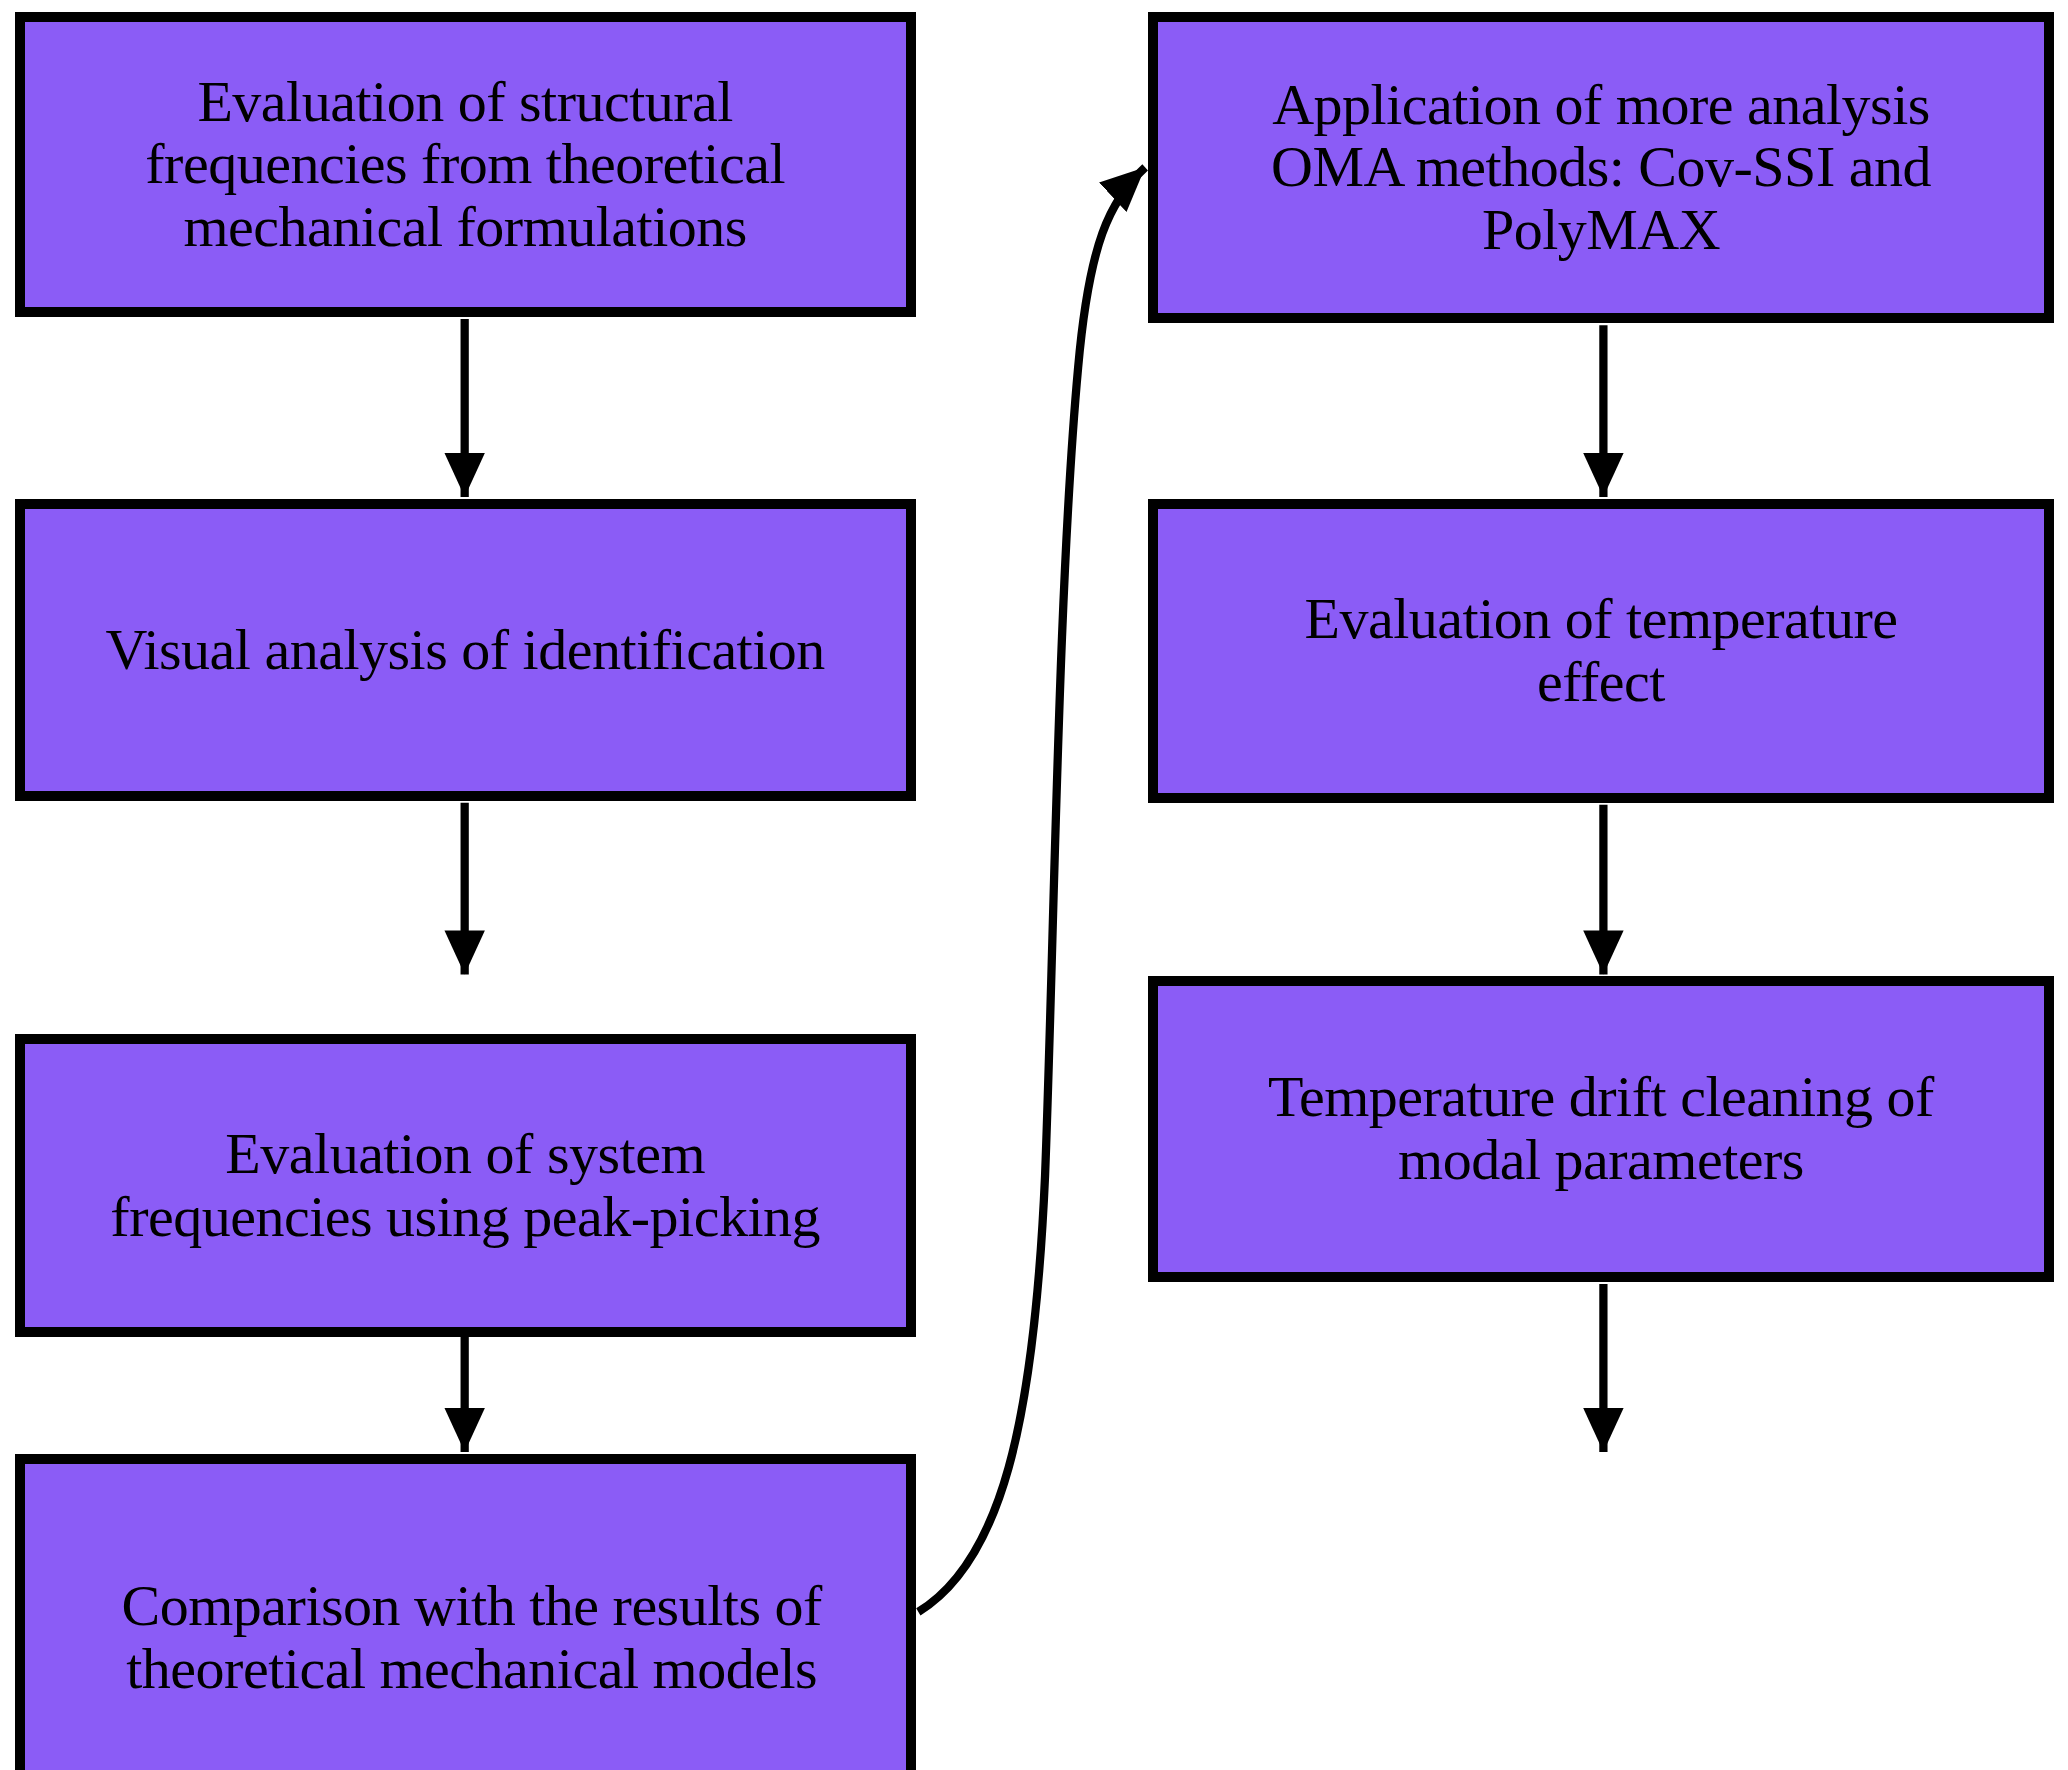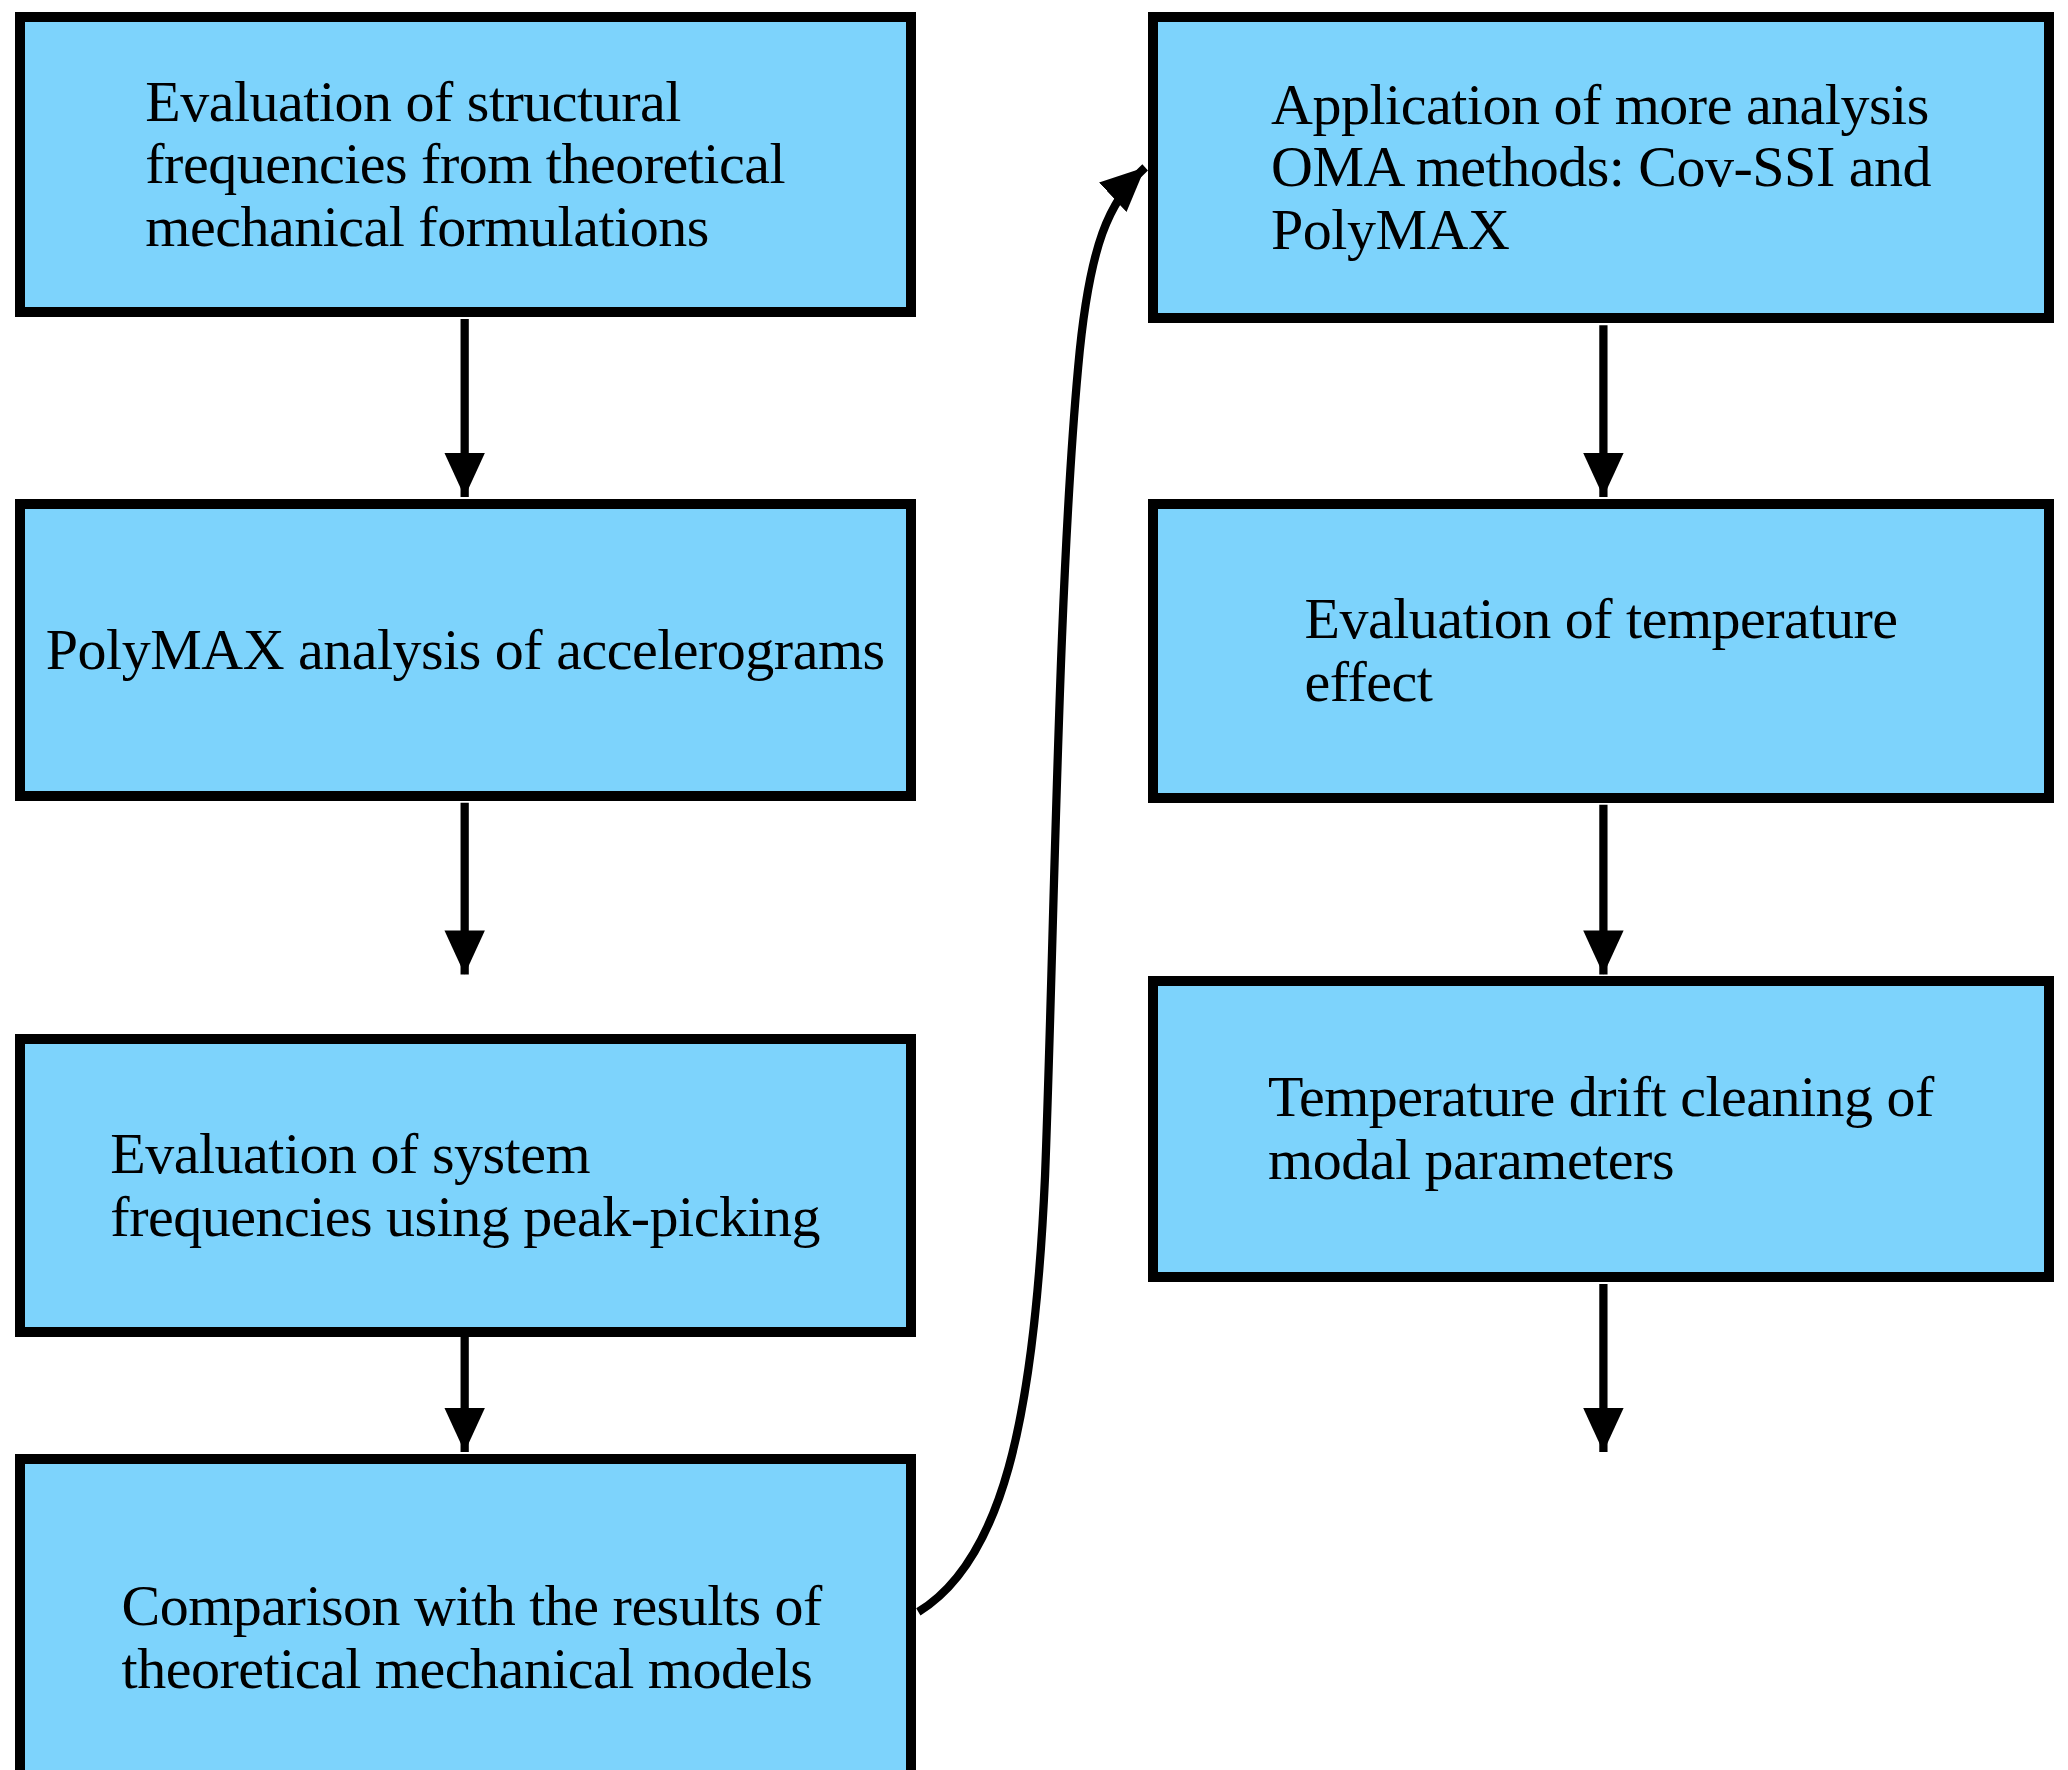--- a/index.html
+++ b/index.html
@@ -20,24 +20,25 @@
     position: absolute;
     left: 0;
     top: 0;
     width: 2069px;
     height: 1771px;
   }
   .flow-box {
     position: absolute;
     box-sizing: border-box;
     border: 10px solid #000000;
-    background: #7dd3fc;
+    background: #8b5cf6;
     display: flex;
     align-items: center;
     justify-content: center;
+    text-align: center;
     padding: 0 13px;
   }
   .flow-box .label {
     white-space: pre-line;
     font-size: 58px;
     line-height: 1.08;
     letter-spacing: -0.5px;
   }
   
   .col-left  { left: 14.7px;   width: 901px; }
@@ -82,21 +83,21 @@
              C 1186 265 1208 218 1247 182" marker-end="url(#arrowhead)"></path>
   </svg>
 
   <div class="flow-box col-left row1-l">
     <span class="label">Evaluation of structural
 frequencies from theoretical
 mechanical formulations</span>
   </div>
 
   <div class="flow-box col-left row2-l">
-    <span class="label">PolyMAX analysis of accelerograms</span>
+    <span class="label">Visual analysis of identification</span>
   </div>
 
   <div class="flow-box col-left row3-l">
     <span class="label">Evaluation of system
 frequencies using peak-picking</span>
   </div>
 
   <div class="flow-box col-left row4-l">
     <span class="label">Comparison with the results of
 theoretical mechanical models</span>

